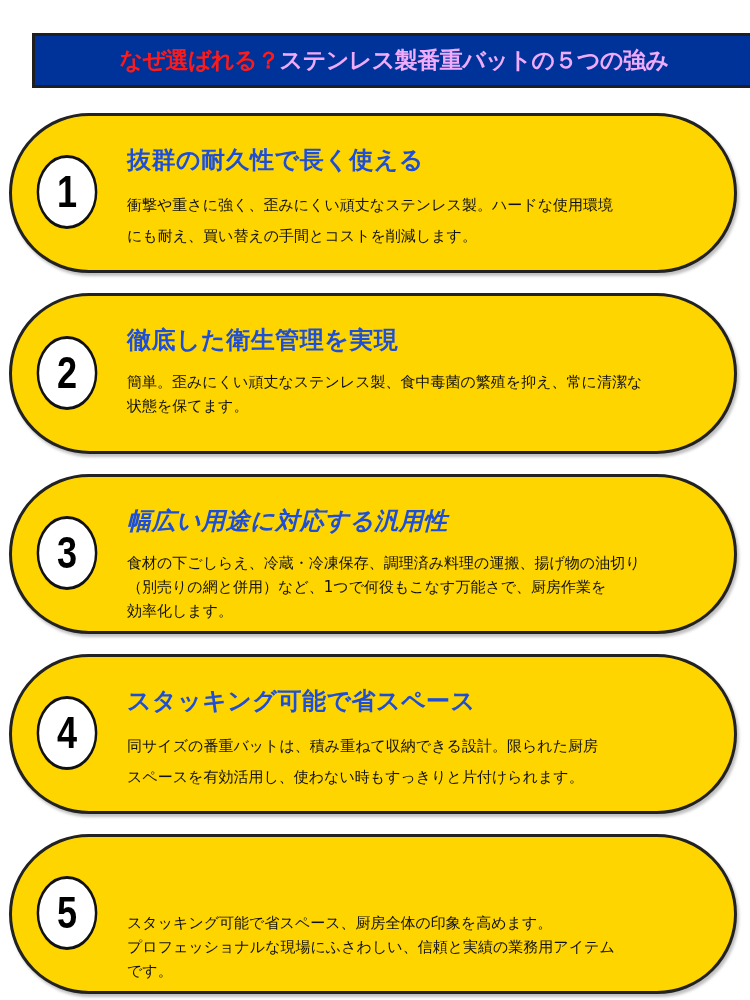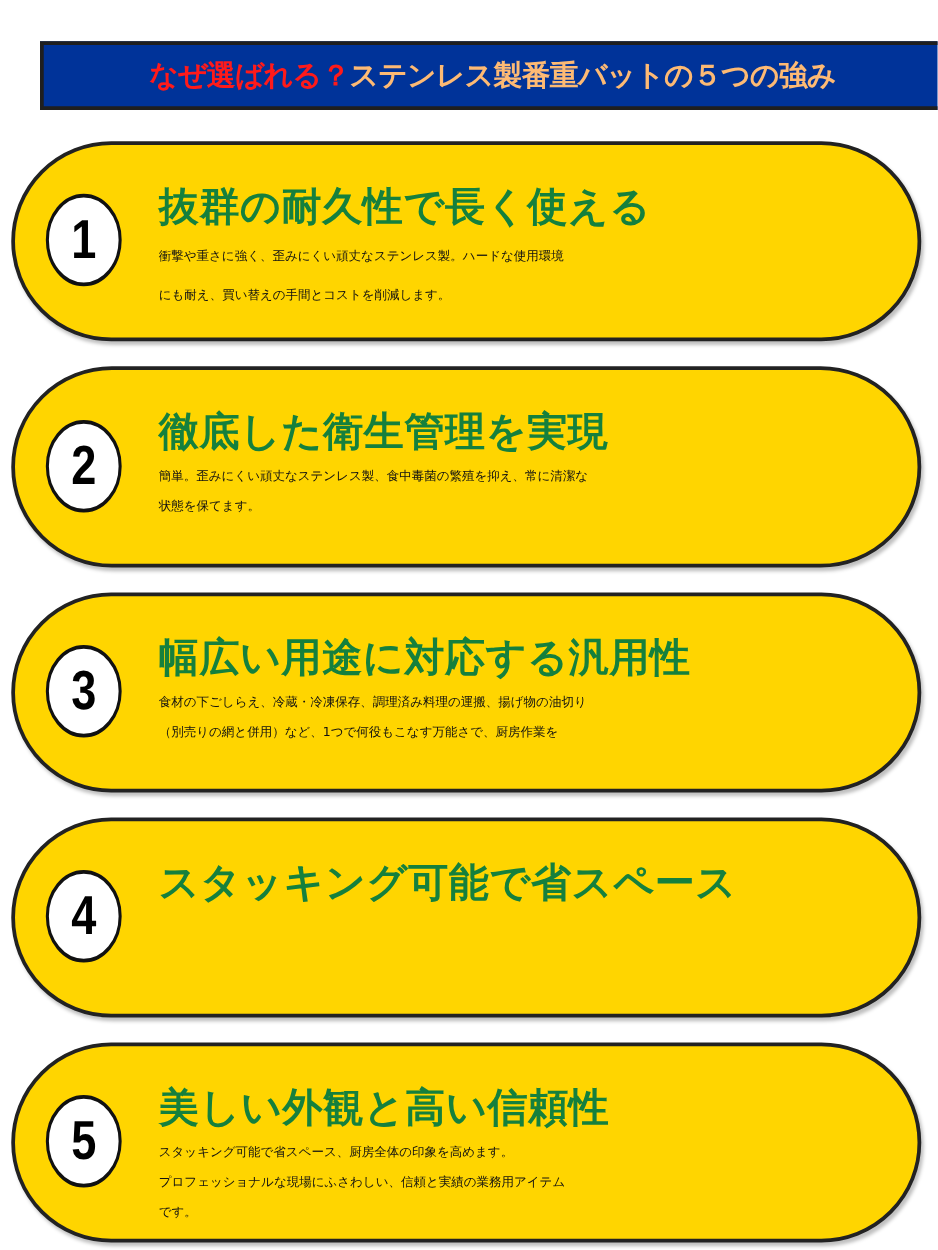--- a/index.html
+++ b/index.html
@@ -25,21 +25,21 @@
       border: 3px solid #1f1f1f;
       display: flex;
       align-items: center;
       justify-content: center;
       font-weight: bold;
       font-size: 23px;
       letter-spacing: -0.5px;
       white-space: nowrap;
     }
     .header-banner .hl { color: #ff1a1a; }
-    .header-banner .rest { color: #fdba74; }
+    .header-banner .rest { color: #f0abfc; }
 
     .pill {
       position: absolute;
       left: 9px;
       width: 728px;
       background: #ffd500;
       border: 3px solid #222222;
       border-radius: 90px;
       box-shadow: 2px 3px 3px rgba(0,0,0,0.25);
     }
@@ -57,29 +57,29 @@
       font-family: "Liberation Sans", "DejaVu Sans", sans-serif;
       font-weight: bold;
       font-size: 44px;
       color: #000000;
       transform: scaleX(0.82);
     }
     .pill-title {
       position: absolute;
       left: 115px;
       font-weight: bold;
-      font-size: 32px;
-      color: #15803d;
+      font-size: 24px;
+      color: #1d4ed8;
       white-space: nowrap;
       letter-spacing: 0.5px;
     }
     .pill-body {
       position: absolute;
       left: 115px;
-      font-size: 10px;
+      font-size: 15px;
       color: #111111;
     }
     .pill-body .line {
       display: block;
       white-space: nowrap;
     }
   </style>
 </head>
 <body>
 
@@ -103,35 +103,39 @@
     <div class="badge" style="top:40px;">2</div>
     <div class="pill-title" style="top:28px;">徹底した衛生管理を実現</div>
     <div class="pill-body" style="top:74px; line-height:24px;">
       <span class="line">簡単。歪みにくい頑丈なステンレス製、食中毒菌の繁殖を抑え、常に清潔な</span>
       <span class="line">状態を保てます。</span>
     </div>
   </div>
 
   <div class="pill" style="top:474px; height:160px;">
     <div class="badge" style="top:39px;">3</div>
-    <div class="pill-title" style="top:28px;">幅広い用途に対応する汎用性</div>
+    <div class="pill-title" style="top:28px;font-style:italic;">幅広い用途に対応する汎用性</div>
     <div class="pill-body" style="top:74px; line-height:24px;">
       <span class="line">食材の下ごしらえ、冷蔵・冷凍保存、調理済み料理の運搬、揚げ物の油切り</span>
       <span class="line">（別売りの網と併用）など、1つで何役もこなす万能さで、厨房作業を</span>
+      <span class="line">効率化します。</span>
     </div>
   </div>
 
   <div class="pill" style="top:654px; height:160px;">
     <div class="badge" style="top:39px;">4</div>
     <div class="pill-title" style="top:28px;font-family:Liberation Mono, monospace;">スタッキング可能で省スペース</div>
+    <div class="pill-body" style="top:74px; line-height:31px;">
+      <span class="line">同サイズの番重バットは、積み重ねて収納できる設計。限られた厨房</span>
+      <span class="line">スペースを有効活用し、使わない時もすっきりと片付けられます。</span>
+    </div>
   </div>
 
   <div class="pill" style="top:834px; height:160px;">
     <div class="badge" style="top:39px;">5</div>
-    <div class="pill-title" style="top:28px;">美しい外観と高い信頼性</div>
     <div class="pill-body" style="top:74px; line-height:24px;">
       <span class="line">スタッキング可能で省スペース、厨房全体の印象を高めます。</span>
       <span class="line">プロフェッショナルな現場にふさわしい、信頼と実績の業務用アイテム</span>
       <span class="line">です。</span>
     </div>
   </div>
 
 </div>
 
 </body></html>

